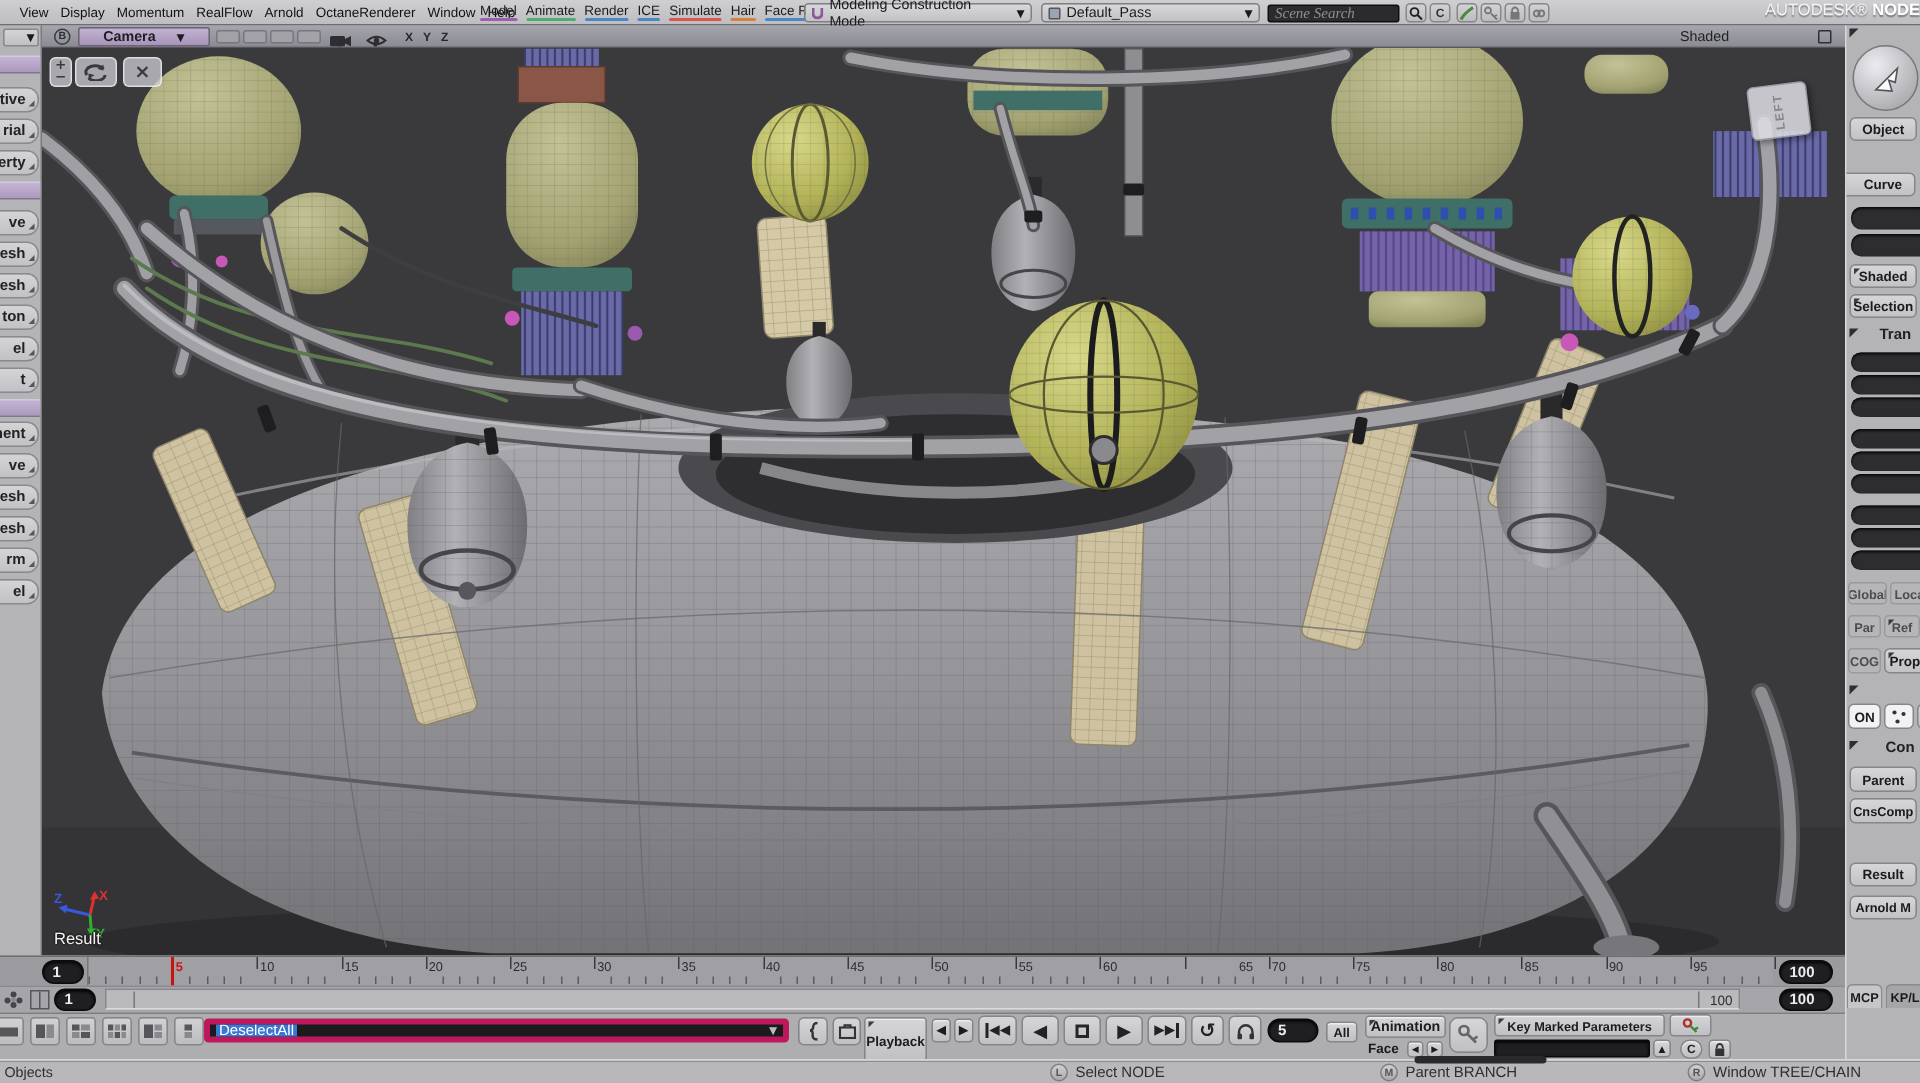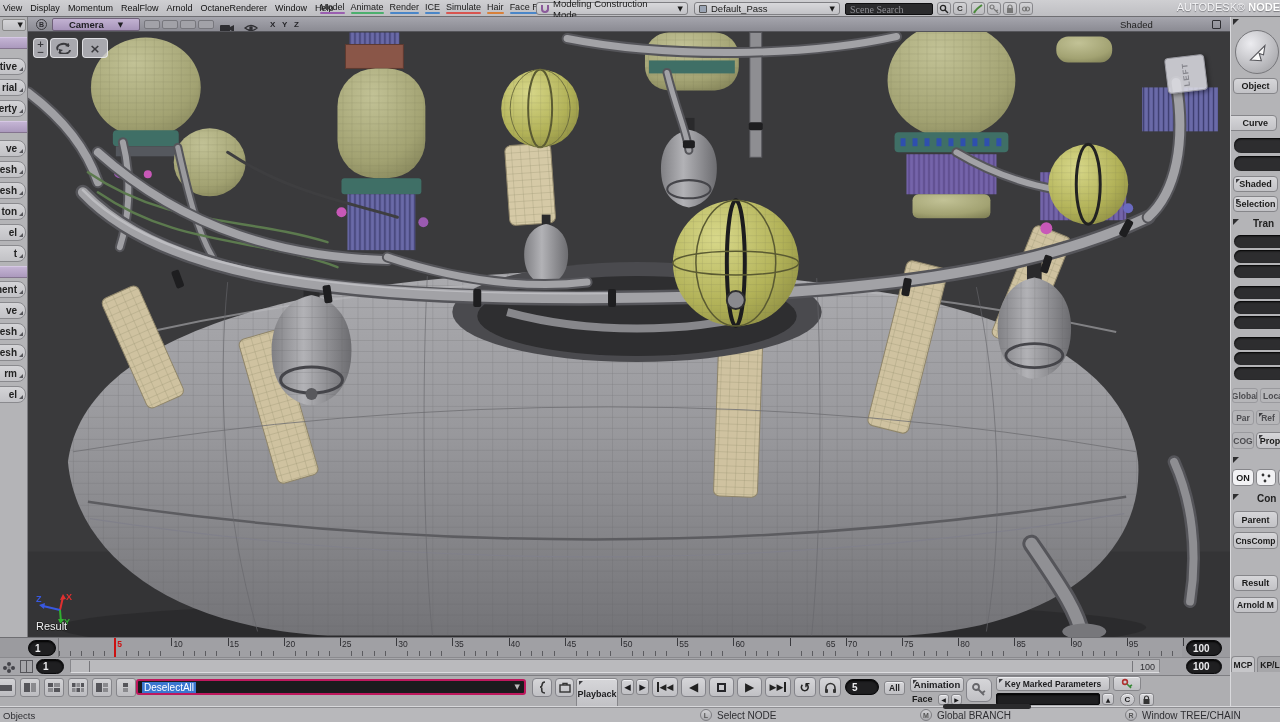--- a/index.html
+++ b/index.html
@@ -14,30 +14,30 @@
        border:1px solid #9a9a9e;border-radius:3px;font-size:8.5px;font-weight:bold;color:#4c4c50;overflow:hidden}
   .dark{position:absolute;background:#1f1f21;border:1px solid #0a0a0c;border-radius:8px;color:#ececee;
        font-size:10px;font-weight:bold;display:flex;align-items:center;padding:0 6px;box-shadow:inset 0 1px 2px #000}
   .hdr{position:relative;background:linear-gradient(#c4b4d4,#ab99bd);border-top:1px solid #d6c8e4;border-bottom:1px solid #84748f}
   .fold{position:absolute;left:2px;top:2px;width:0;height:0;border-top:4px solid #3c3c40;border-right:4px solid transparent}
   .fold-r{position:absolute;right:2px;bottom:3px;width:0;height:0;border-bottom:4px solid #55555a;border-left:4px solid transparent}
   .glyph{font-family:"DejaVu Sans",sans-serif}
   
   #menubar{position:absolute;left:0;top:0;width:1280px;height:17px;background:linear-gradient(#cfcfd2,#bebec2);
        border-bottom:1px solid #6e6e72;display:flex;align-items:center}
-  .menu-wrap{position:absolute;left:3px;top:0;height:16px;display:flex;align-items:center;gap:8px}
+  .menu-wrap{position:absolute;left:13px;top:0;height:16px;display:flex;align-items:center;gap:8px}
   .menu-item{font-size:9px;color:#111;cursor:default}
   .mods{position:absolute;left:320px;top:0;height:16px;display:flex;align-items:center;gap:6px}
   .mod{position:relative;font-size:9px;padding-bottom:2px}
   .mod-line{position:absolute;left:0;right:0;bottom:0;height:2px;border-radius:1px}
   .dd{position:absolute;top:2px;height:13px;background:linear-gradient(#d8d8db,#c2c2c6);border:1px solid #808084;
       border-radius:3px;display:flex;align-items:center;font-size:9.5px;padding:0 4px;gap:4px}
   .dd .caret{margin-left:auto;font-size:7px}
   #scene-search{position:absolute;left:845px;top:3px;width:88px;height:12px;background:#2b2b2d;border:1px solid #0e0e10;
-      border-radius:2px;color:#8e8e93;font-family:"Liberation Serif",serif;font-size:10px;padding:0 4px;overflow:hidden}
+      border-radius:2px;color:#8e8e93;font-family:"Liberation Serif",serif;font-style:italic;font-size:10px;padding:0 4px;overflow:hidden}
   .micbtn{position:absolute;top:2px;width:14px;height:13px;background:linear-gradient(#d2d2d5,#bcbcc0);
       border:1px solid #88888c;border-radius:3px;display:flex;align-items:center;justify-content:center;font-size:8px;font-weight:bold;color:#333}
   #brand{position:absolute;right:0px;top:1px;font-size:11px;color:#f4f4f6;text-shadow:0 1px 1px #77777c;white-space:nowrap}
   #brand b{color:#ffffff}
   
   #left-strip{position:absolute;left:0;top:17px;width:28px;height:620px;background:#b4b4b7;border-right:1px solid #7c7c80;overflow:hidden}
   .tb-btn{position:relative;left:-10px;width:36px;height:17px;margin-bottom:4px;background:linear-gradient(#d4d4d7,#c2c2c6);
       border:1px solid #8a8a8e;border-radius:0 8px 8px 0;font-size:10px;font-weight:bold;display:flex;align-items:center;
       justify-content:flex-end;padding-right:8px;color:#222}
   .tb-hdr{height:12px;margin-top:8px}
@@ -74,21 +74,21 @@
   .tick-label.current{color:#cc1111;font-weight:bold}
   .playhead{position:absolute;top:0;width:2px;height:20px}
   #range-row{position:absolute;left:0;top:657px;width:1230px;height:18px;background:#a6a6aa;border-top:1px solid #8a8a8e}
   #range-track{position:absolute;left:70px;top:1px;width:1090px;height:14px;background:#bababd;border:1px solid #87878b;border-bottom-color:#dcdcdf}
   
   #controls-row{position:absolute;left:0;top:675px;width:1230px;height:31px;background:#aeaeb1;border-top:1px solid #7e7e82}
   .laybtn{position:absolute;top:2px;width:20px;height:19px;background:linear-gradient(#d2d2d5,#bcbcc0);
       border:1px solid #85858a;border-radius:3px;display:flex;align-items:center;justify-content:center}
   .tbtn{position:absolute;top:1px;width:24px;height:20px;background:linear-gradient(#d6d6d9,#c0c0c4);
       border:1px solid #84848a;border-radius:4px;display:flex;align-items:center;justify-content:center;font-size:10px;color:#222}
-  #command-box{position:absolute;left:136px;top:3px;width:390px;height:16px;background:#1b1b1d;border:2px solid #be185d;
+  #command-box{position:absolute;left:136px;top:3px;width:390px;height:16px;background:#1b1b1d;border:4px solid #be185d;
       border-radius:3px;display:flex;align-items:center;padding:0 4px;overflow:hidden}
   #command-box .sel{background:#3a77d0;color:#fff;font-size:10px;padding:0 2px}
   #command-box .caret{margin-left:auto;color:#bbb;font-size:7px}
   
   #statusbar{position:absolute;left:0;top:706px;width:1280px;height:16px;background:#b8b8bb;border-top:1px solid #d8d8db;
       box-shadow:inset 0 1px 0 #8e8e92;display:flex;align-items:center;font-size:10px;color:#333}
   .hint{position:absolute;display:flex;align-items:center;gap:5px;font-size:10px;color:#2e2e32}
   .hint .badge{width:12px;height:12px;border-radius:7px;background:linear-gradient(#d0d0d3,#aaaaae);border:1px solid #7e7e82;
       display:flex;align-items:center;justify-content:center;font-size:7px;font-weight:bold;color:#555}
 </style>
@@ -937,19 +937,19 @@
 
 <div id="statusbar">
   <span style="position:absolute;left:3px;top:3px;font-size:9.5px;color:#2e2e32">Objects</span>
   <span style="position:absolute;left:943px;top:-3px;width:88px;height:5px;background:#2a2a2c;border-radius:3px"></span>
   <div class="hint" style="left:700px;top:2px">
     <span class="badge">L</span>
     <span>Select NODE</span>
   </div>
   <div class="hint" style="left:920px;top:2px">
     <span class="badge">M</span>
-    <span>Global BRANCH</span>
+    <span>Parent BRANCH</span>
   </div>
   <div class="hint" style="left:1125px;top:2px">
     <span class="badge">R</span>
     <span>Window TREE/CHAIN</span>
   </div>
 </div>
 
 </body></html>

